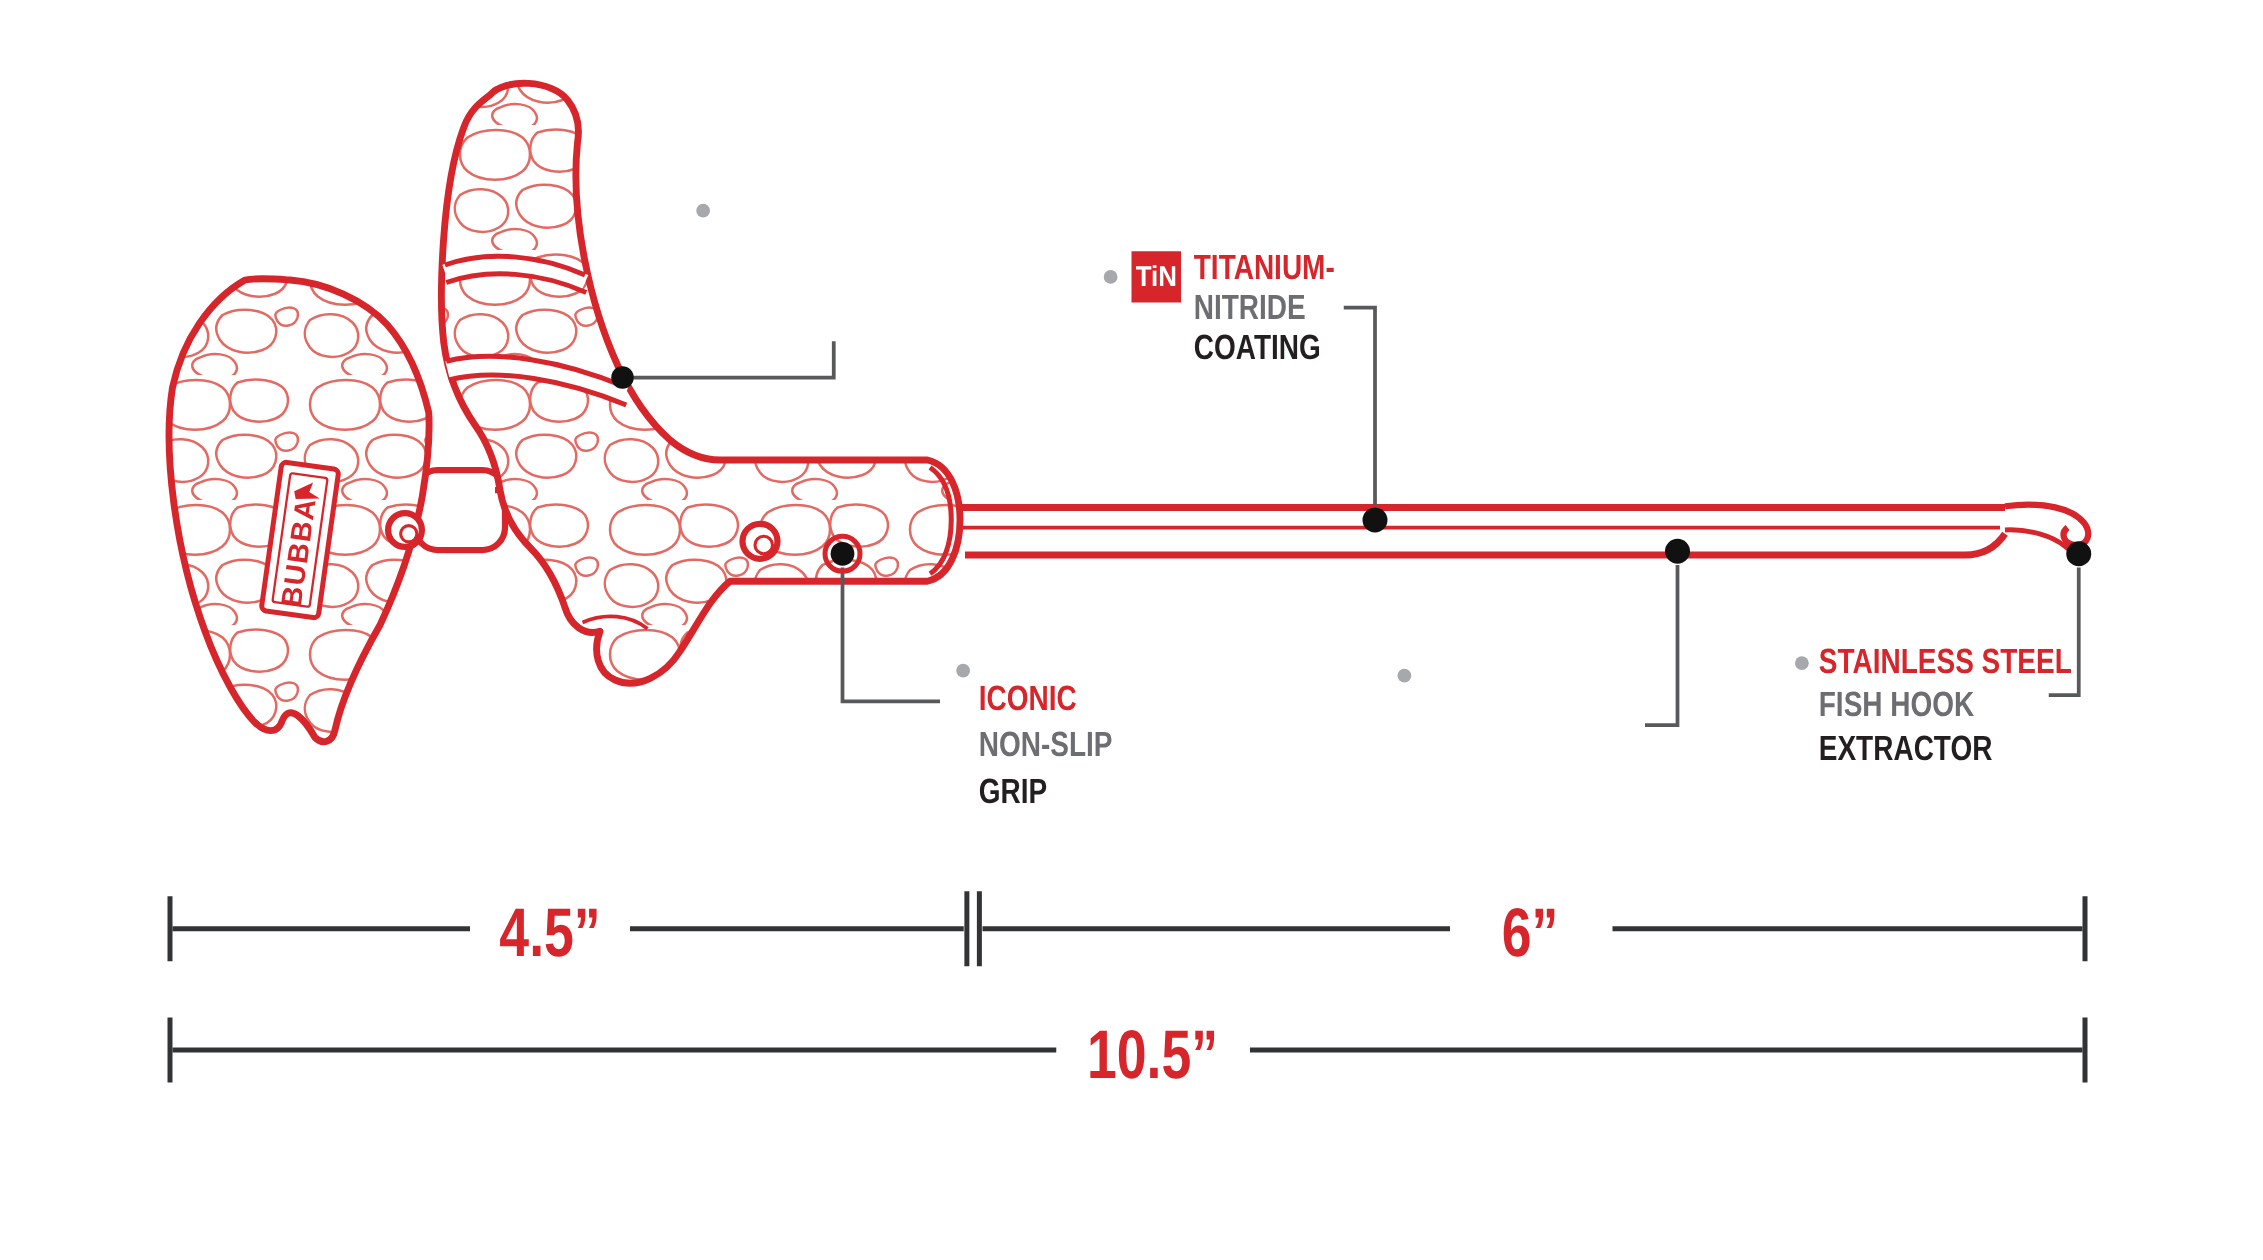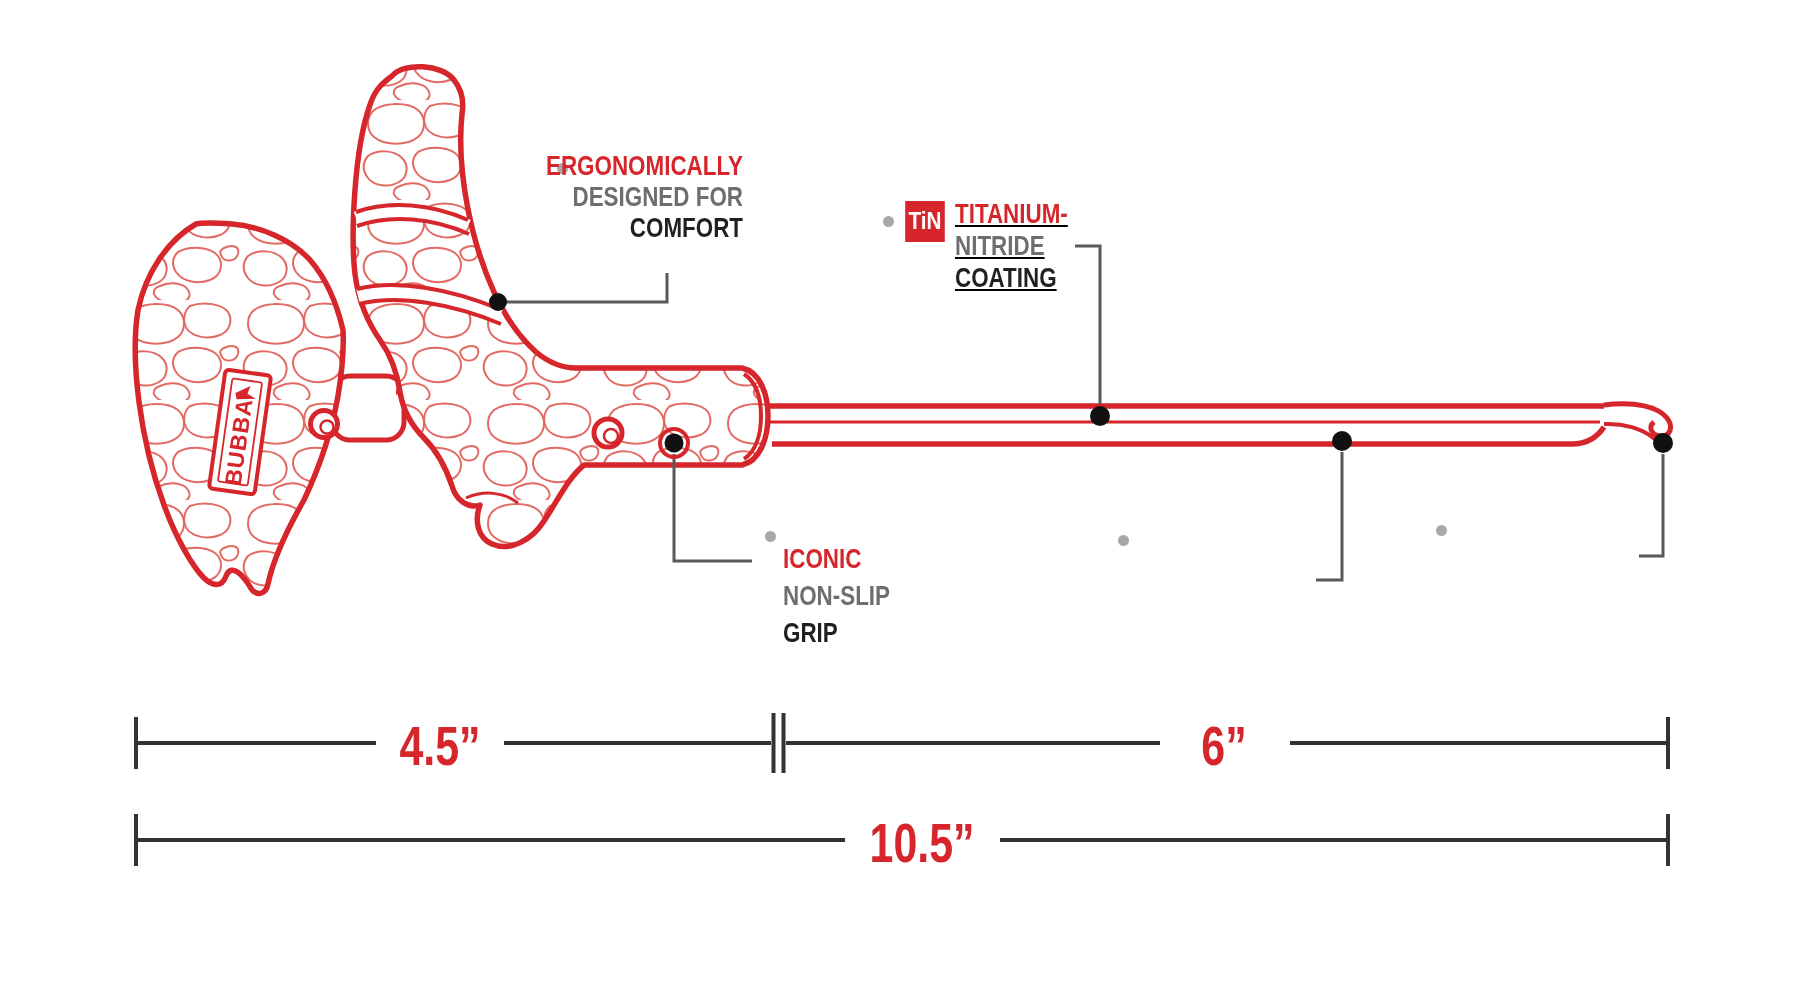--- a/index.html
+++ b/index.html
@@ -152,42 +152,42 @@
       <line x1="1668" y1="717" x2="1668" y2="769"></line>
 
       <line x1="136" y1="814" x2="136" y2="866"></line>
       <line x1="138" y1="840" x2="845" y2="840"></line>
       <line x1="1000" y1="840" x2="1666" y2="840"></line>
       <line x1="1668" y1="814" x2="1668" y2="866"></line>
     </g>
   </svg>
 
   <div class="bullet" style="left:557px;top:163px;"></div>
-  <div class="callout right" style="left:413px;top:150px;width:330px;text-align:right;">
-    <span class="ln red c" style="line-height:31px;">ERGONOMICALLY</span>
-    <span class="ln gry c" style="line-height:31px;">DESIGNED FOR</span>
-    <span class="ln blk c" style="line-height:31px;">COMFORT</span>
-  </div>
 
   <div class="bullet" style="left:883px;top:216px;"></div>
   <div class="badge">TiN</div>
-  <div class="callout left" style="left:955px;top:198px;text-decoration:underline;">
+  <div class="callout left" style="left:955px;top:198px;">
     <span class="ln red c" style="line-height:32px;">TITANIUM-</span>
     <span class="ln gry c" style="line-height:32px;">NITRIDE</span>
     <span class="ln blk c" style="line-height:32px;">COATING</span>
   </div>
 
   <div class="bullet" style="left:765px;top:531px;"></div>
   <div class="callout left" style="left:783px;top:540px;">
     <span class="ln red c" style="line-height:37px;">ICONIC</span>
     <span class="ln gry c" style="line-height:37px;">NON-SLIP</span>
     <span class="ln blk c" style="line-height:37px;">GRIP</span>
   </div>
 
   <div class="bullet" style="left:1118px;top:535px;"></div>
 
   <div class="bullet" style="left:1436px;top:525px;"></div>
+  <div class="callout left" style="left:1455px;top:511px;">
+    <span class="ln red c" style="line-height:35px;">STAINLESS STEEL</span>
+    <span class="ln gry c" style="line-height:35px;">FISH HOOK</span>
+    <span class="ln blk c" style="line-height:35px;">EXTRACTOR</span>
+  </div>
 
   <div class="dim" style="left:440px;top:714px;">4.5”</div>
   <div class="dim" style="left:1224px;top:714px;">6”</div>
   <div class="dim" style="left:922px;top:811px;">10.5”</div>
 
 </div>
 
 </body></html>

